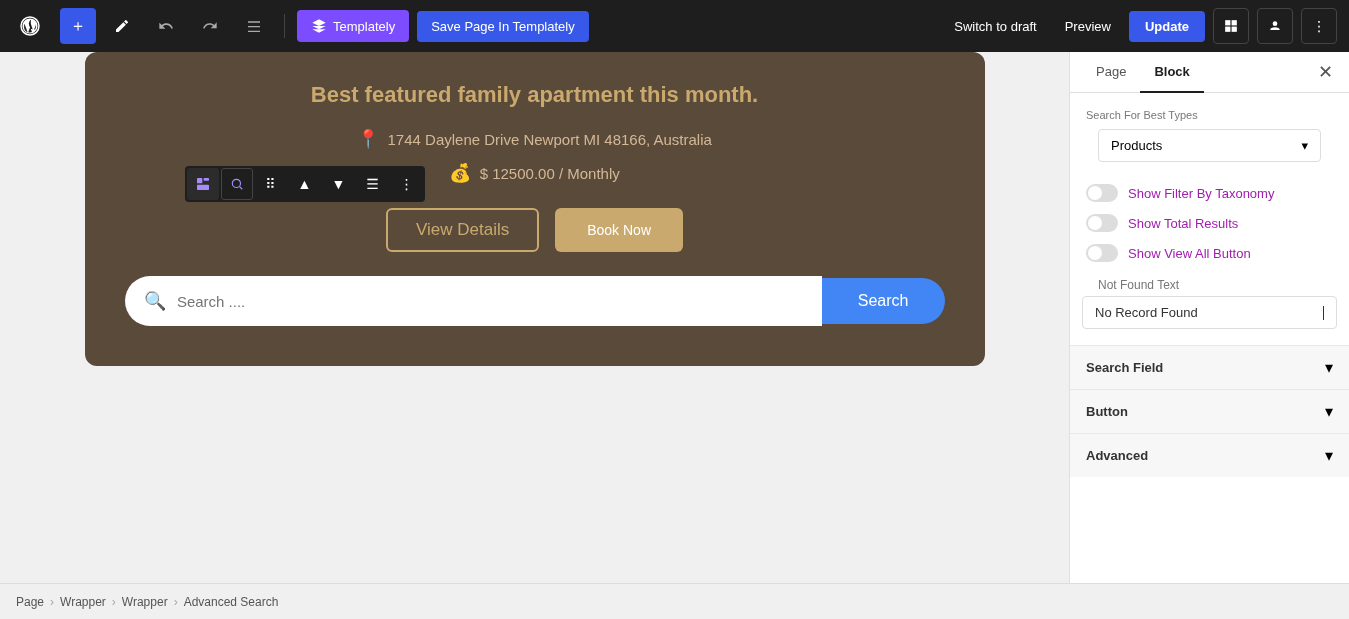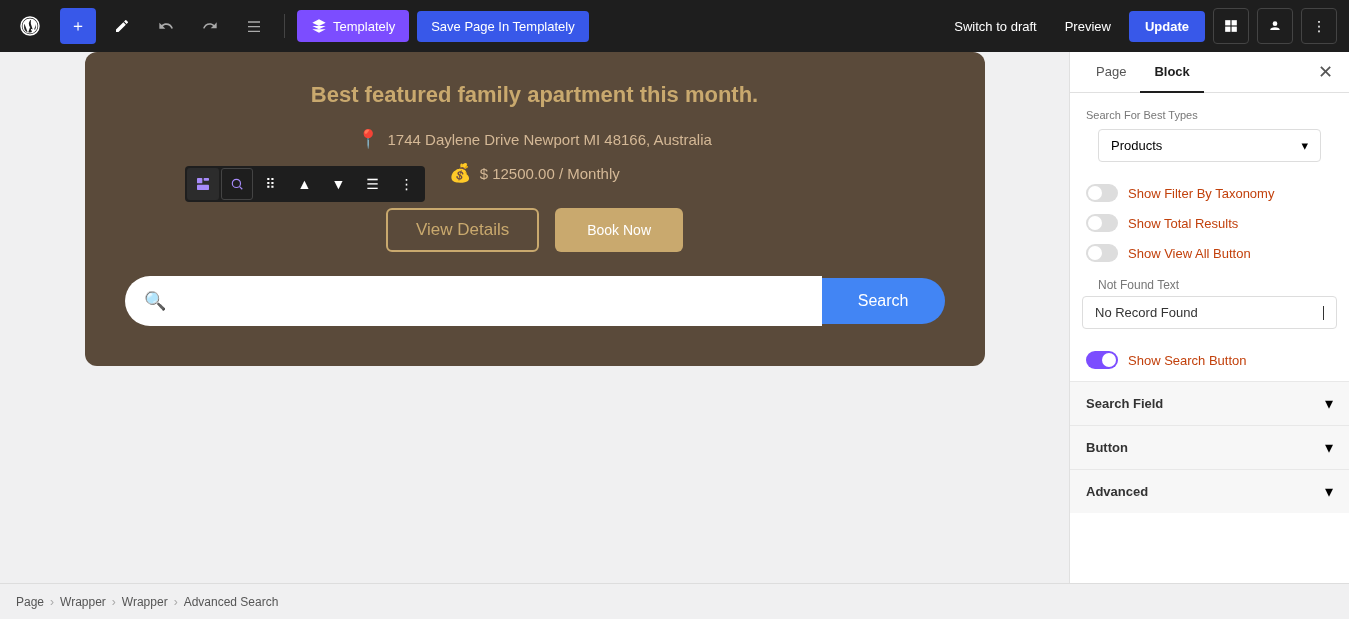--- a/index.html
+++ b/index.html
@@ -347,21 +347,21 @@
       position: absolute;
       top: 2px;
       left: 2px;
       transition: left 0.2s;
     }
     .toggle-switch.on::after {
       left: 16px;
     }
     .toggle-label {
       font-size: 13px;
-      color: #c2410c;
+      color: #a21caf;
     }
 
     .not-found-label {
       font-size: 12px;
       color: #777;
       padding: 10px 16px 4px;
       font-weight: 500;
       margin-left: 12px;
     }
     .not-found-input {
@@ -530,20 +530,21 @@
             <span>View Details</span>
           </button>
           <button class="book-now-btn">
             <span>Book Now</span>
           </button>
         </div>
 
         <div class="search-bar-container">
           <div class="search-input-wrapper">
             <span style="color:#aaa; font-size:18px;">🔍</span>
+            <input class="search-input" type="text" placeholder="Search ...." style="">
           </div>
           <button class="search-button">
             <span>Search</span>
           </button>
         </div>
       </div>
 
       <div style="height:150px; background:#f0f0f1;"></div>
     </div>
   </div>
@@ -579,24 +580,20 @@
         <div class="toggle-switch"></div>
         <span class="toggle-label">Show View All Button</span>
       </div>
 
       <div class="not-found-label">Not Found Text</div>
       <div class="not-found-input">
         <input type="text" value="No Record Found" style="border: none; outline: none; font-size: 13px; color: rgb(51, 51, 51); width: 100%; background: transparent;">
         <span class="cursor-blink"></span>
       </div>
 
-      <div class="show-search-row">
-        <div class="toggle-switch on"></div>
-        <span class="toggle-label">Show Search Button</span>
-      </div>
 
       <div class="panel-collapsible">
         <span class="panel-collapsible-label">Search Field</span>
         <span>▾</span>
       </div>
       <div class="panel-collapsible">
         <span class="panel-collapsible-label">Button</span>
         <span>▾</span>
       </div>
       <div class="panel-collapsible">

